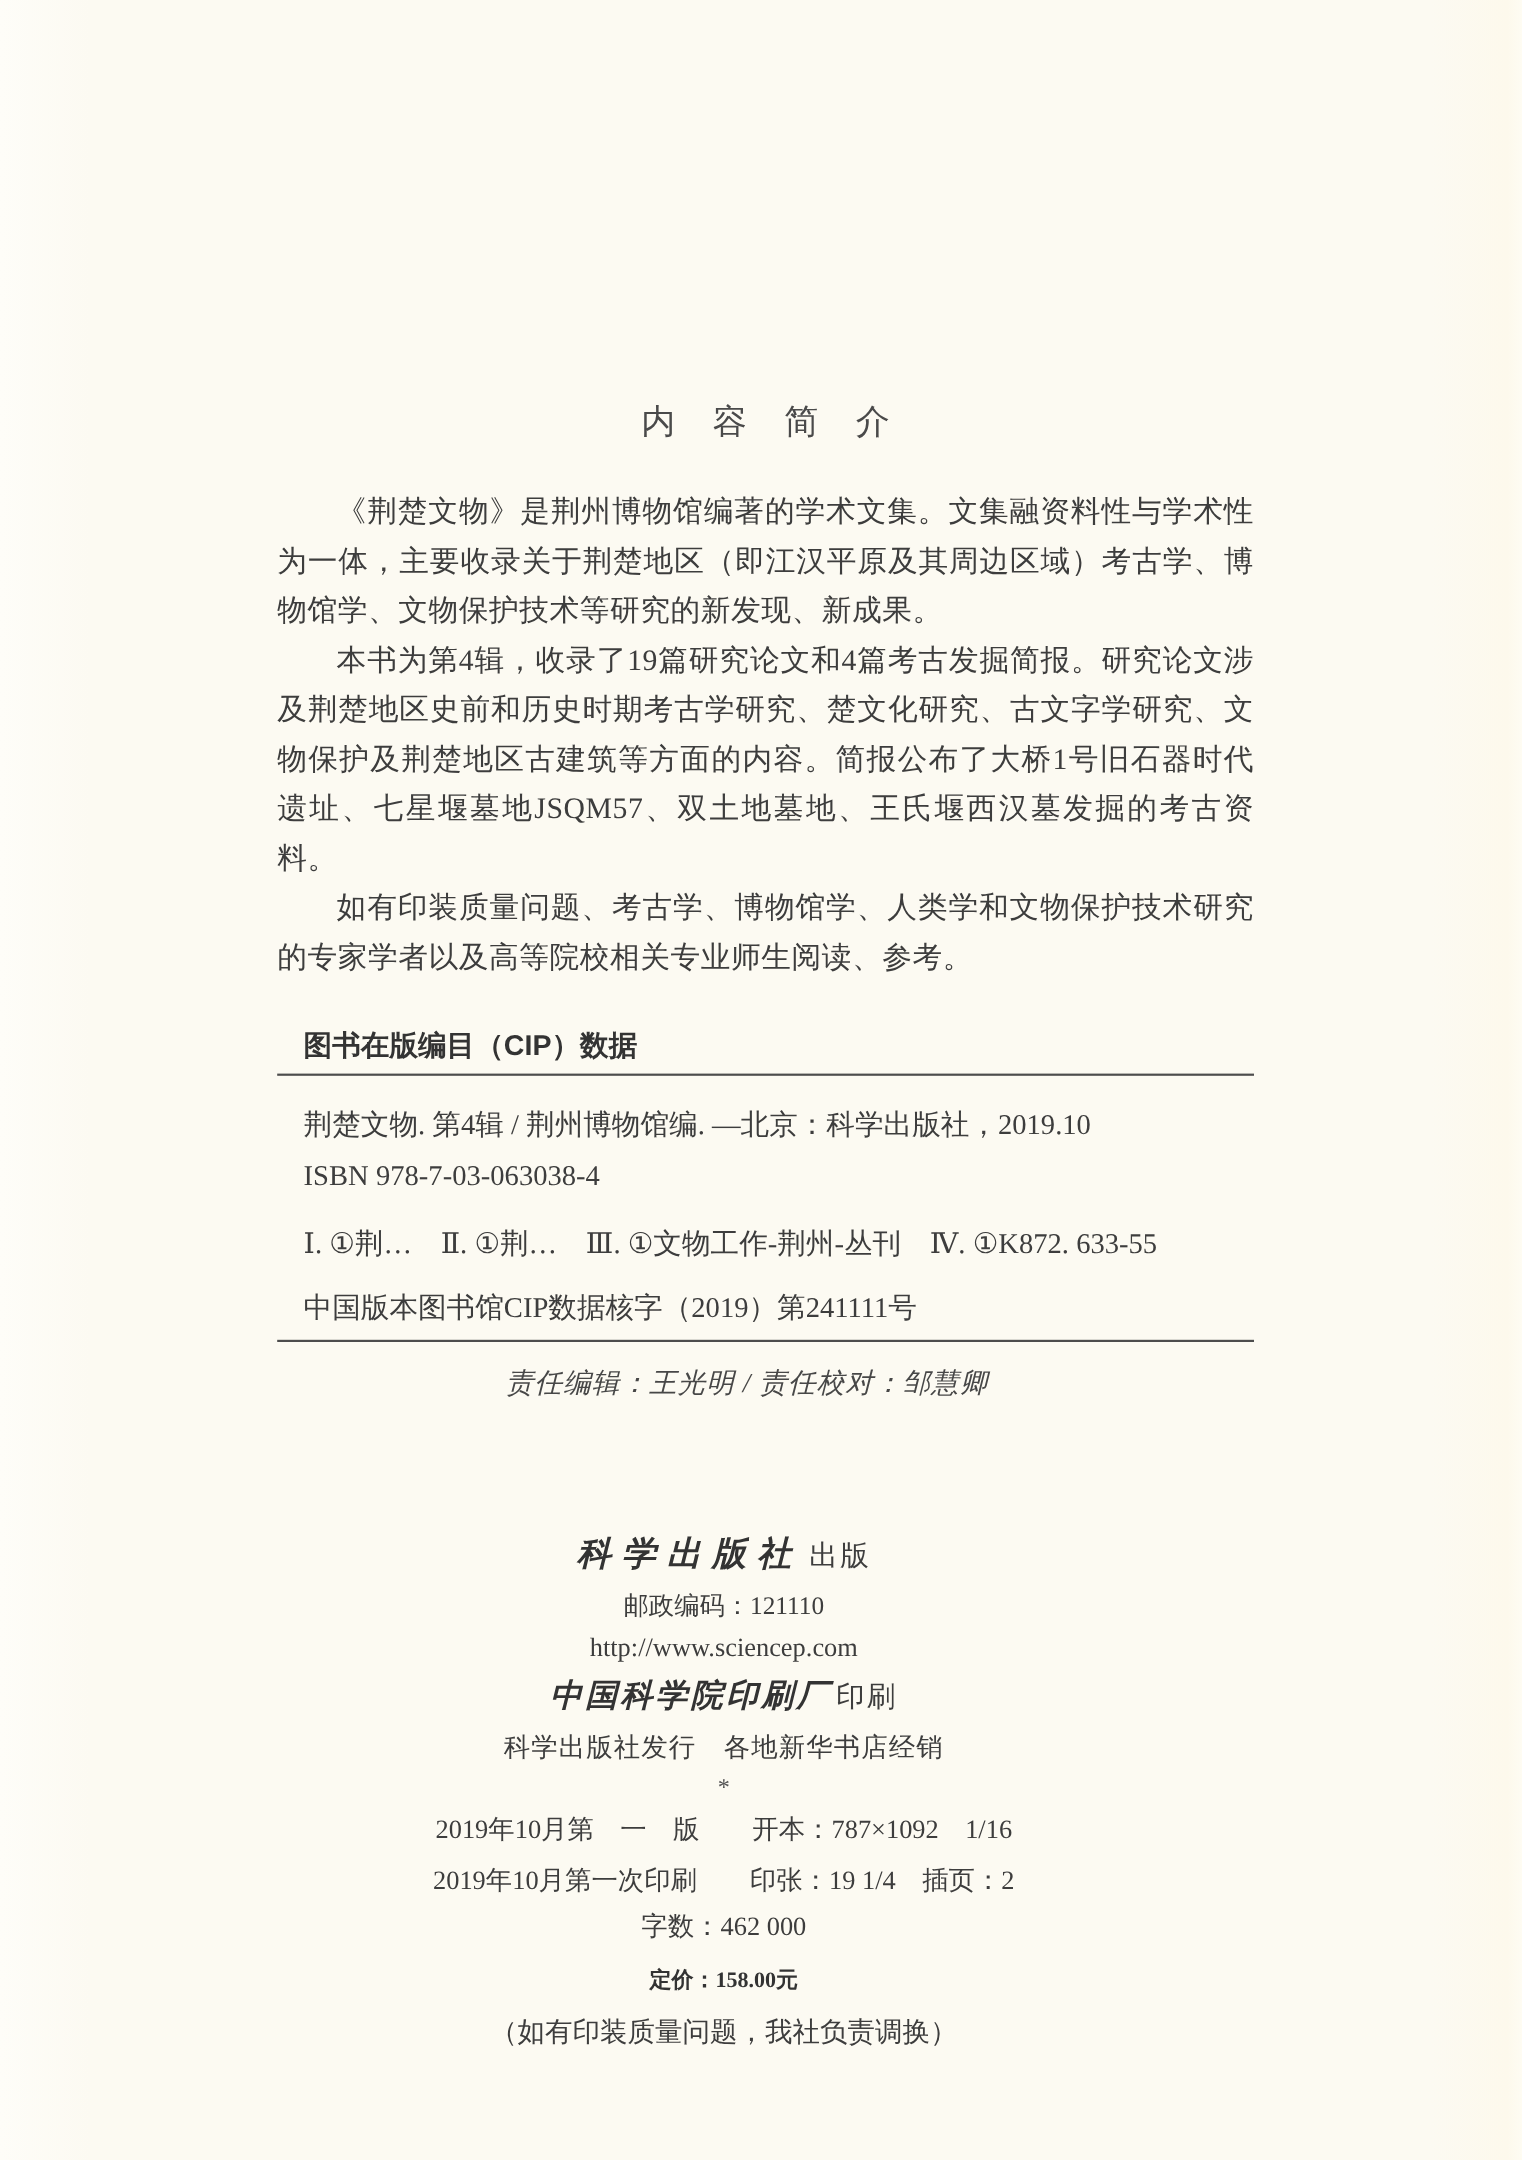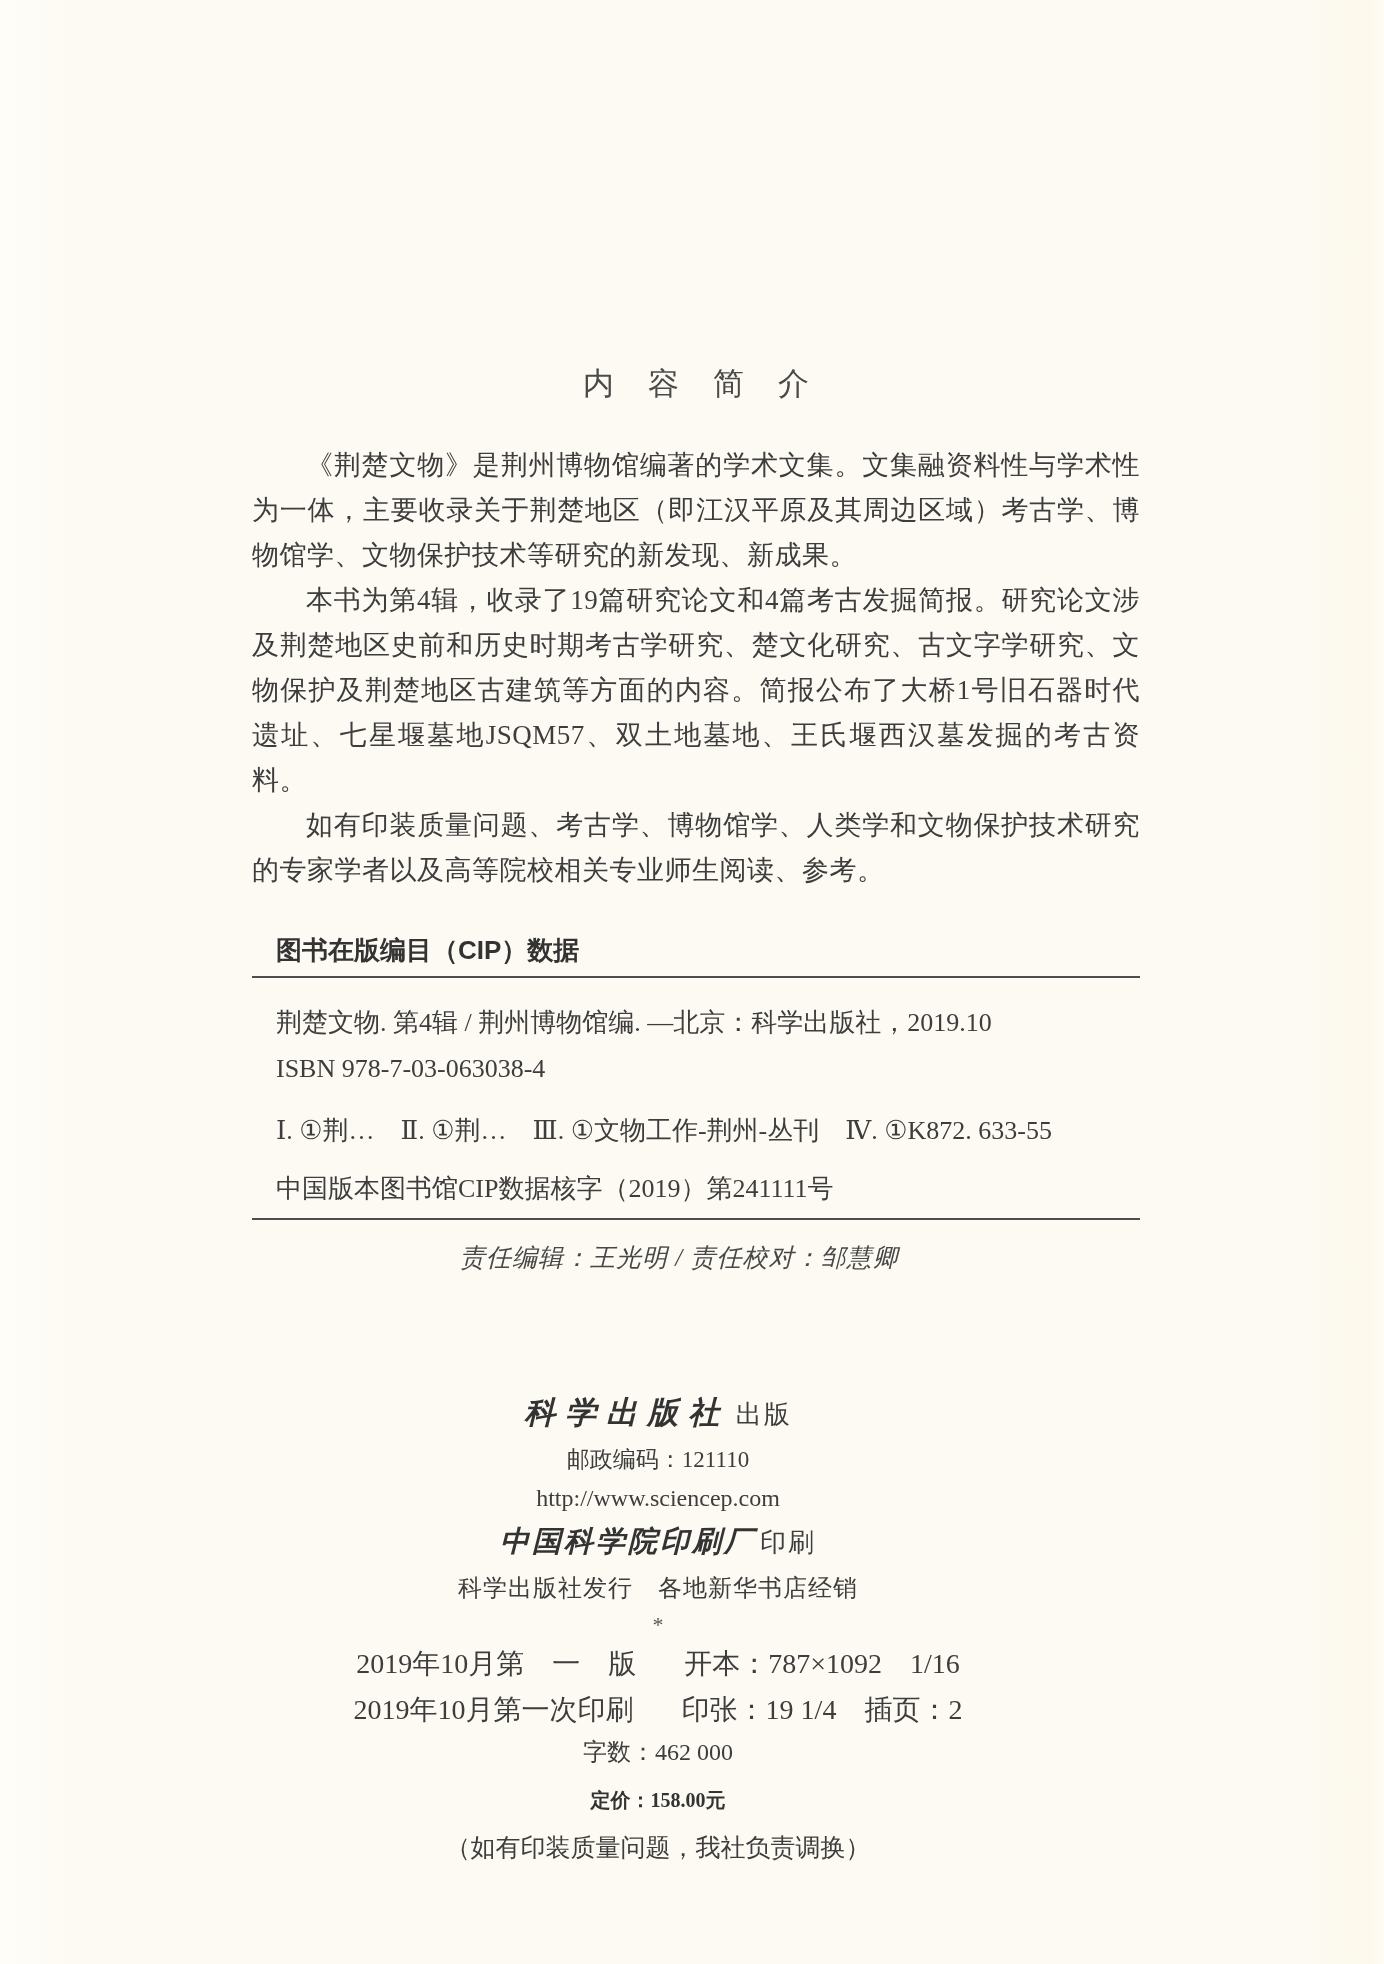--- a/index.html
+++ b/index.html
@@ -109,21 +109,21 @@
   .post   { margin-top: 10px; font-size: 23px; }
   .site   { margin-top: 10px; font-size: 24px; }
   .printline { margin-top: 10px; }
   .dist   { margin-top: 10px; font-size: 24px; letter-spacing: 1px; }
   .star   { margin-top: 8px;  font-size: 22px; color: #555; }
   .spec-row {
     margin-top: 6px;
     display: flex;
     justify-content: center;
     gap: 48px;
-    font-size: 28px;
+    font-size: 24px;
     line-height: 40px;
   }
   .wordcount { margin-top: 2px; font-size: 24px; line-height: 40px; }
   .price  { margin-top: 6px; font-size: 20px; font-weight: 700; color: #333; line-height: 44px; }
   .notice { margin-top: 4px; font-size: 25px; line-height: 44px; }
 </style>
 </head>
 <body>
 
 <div class="page">

